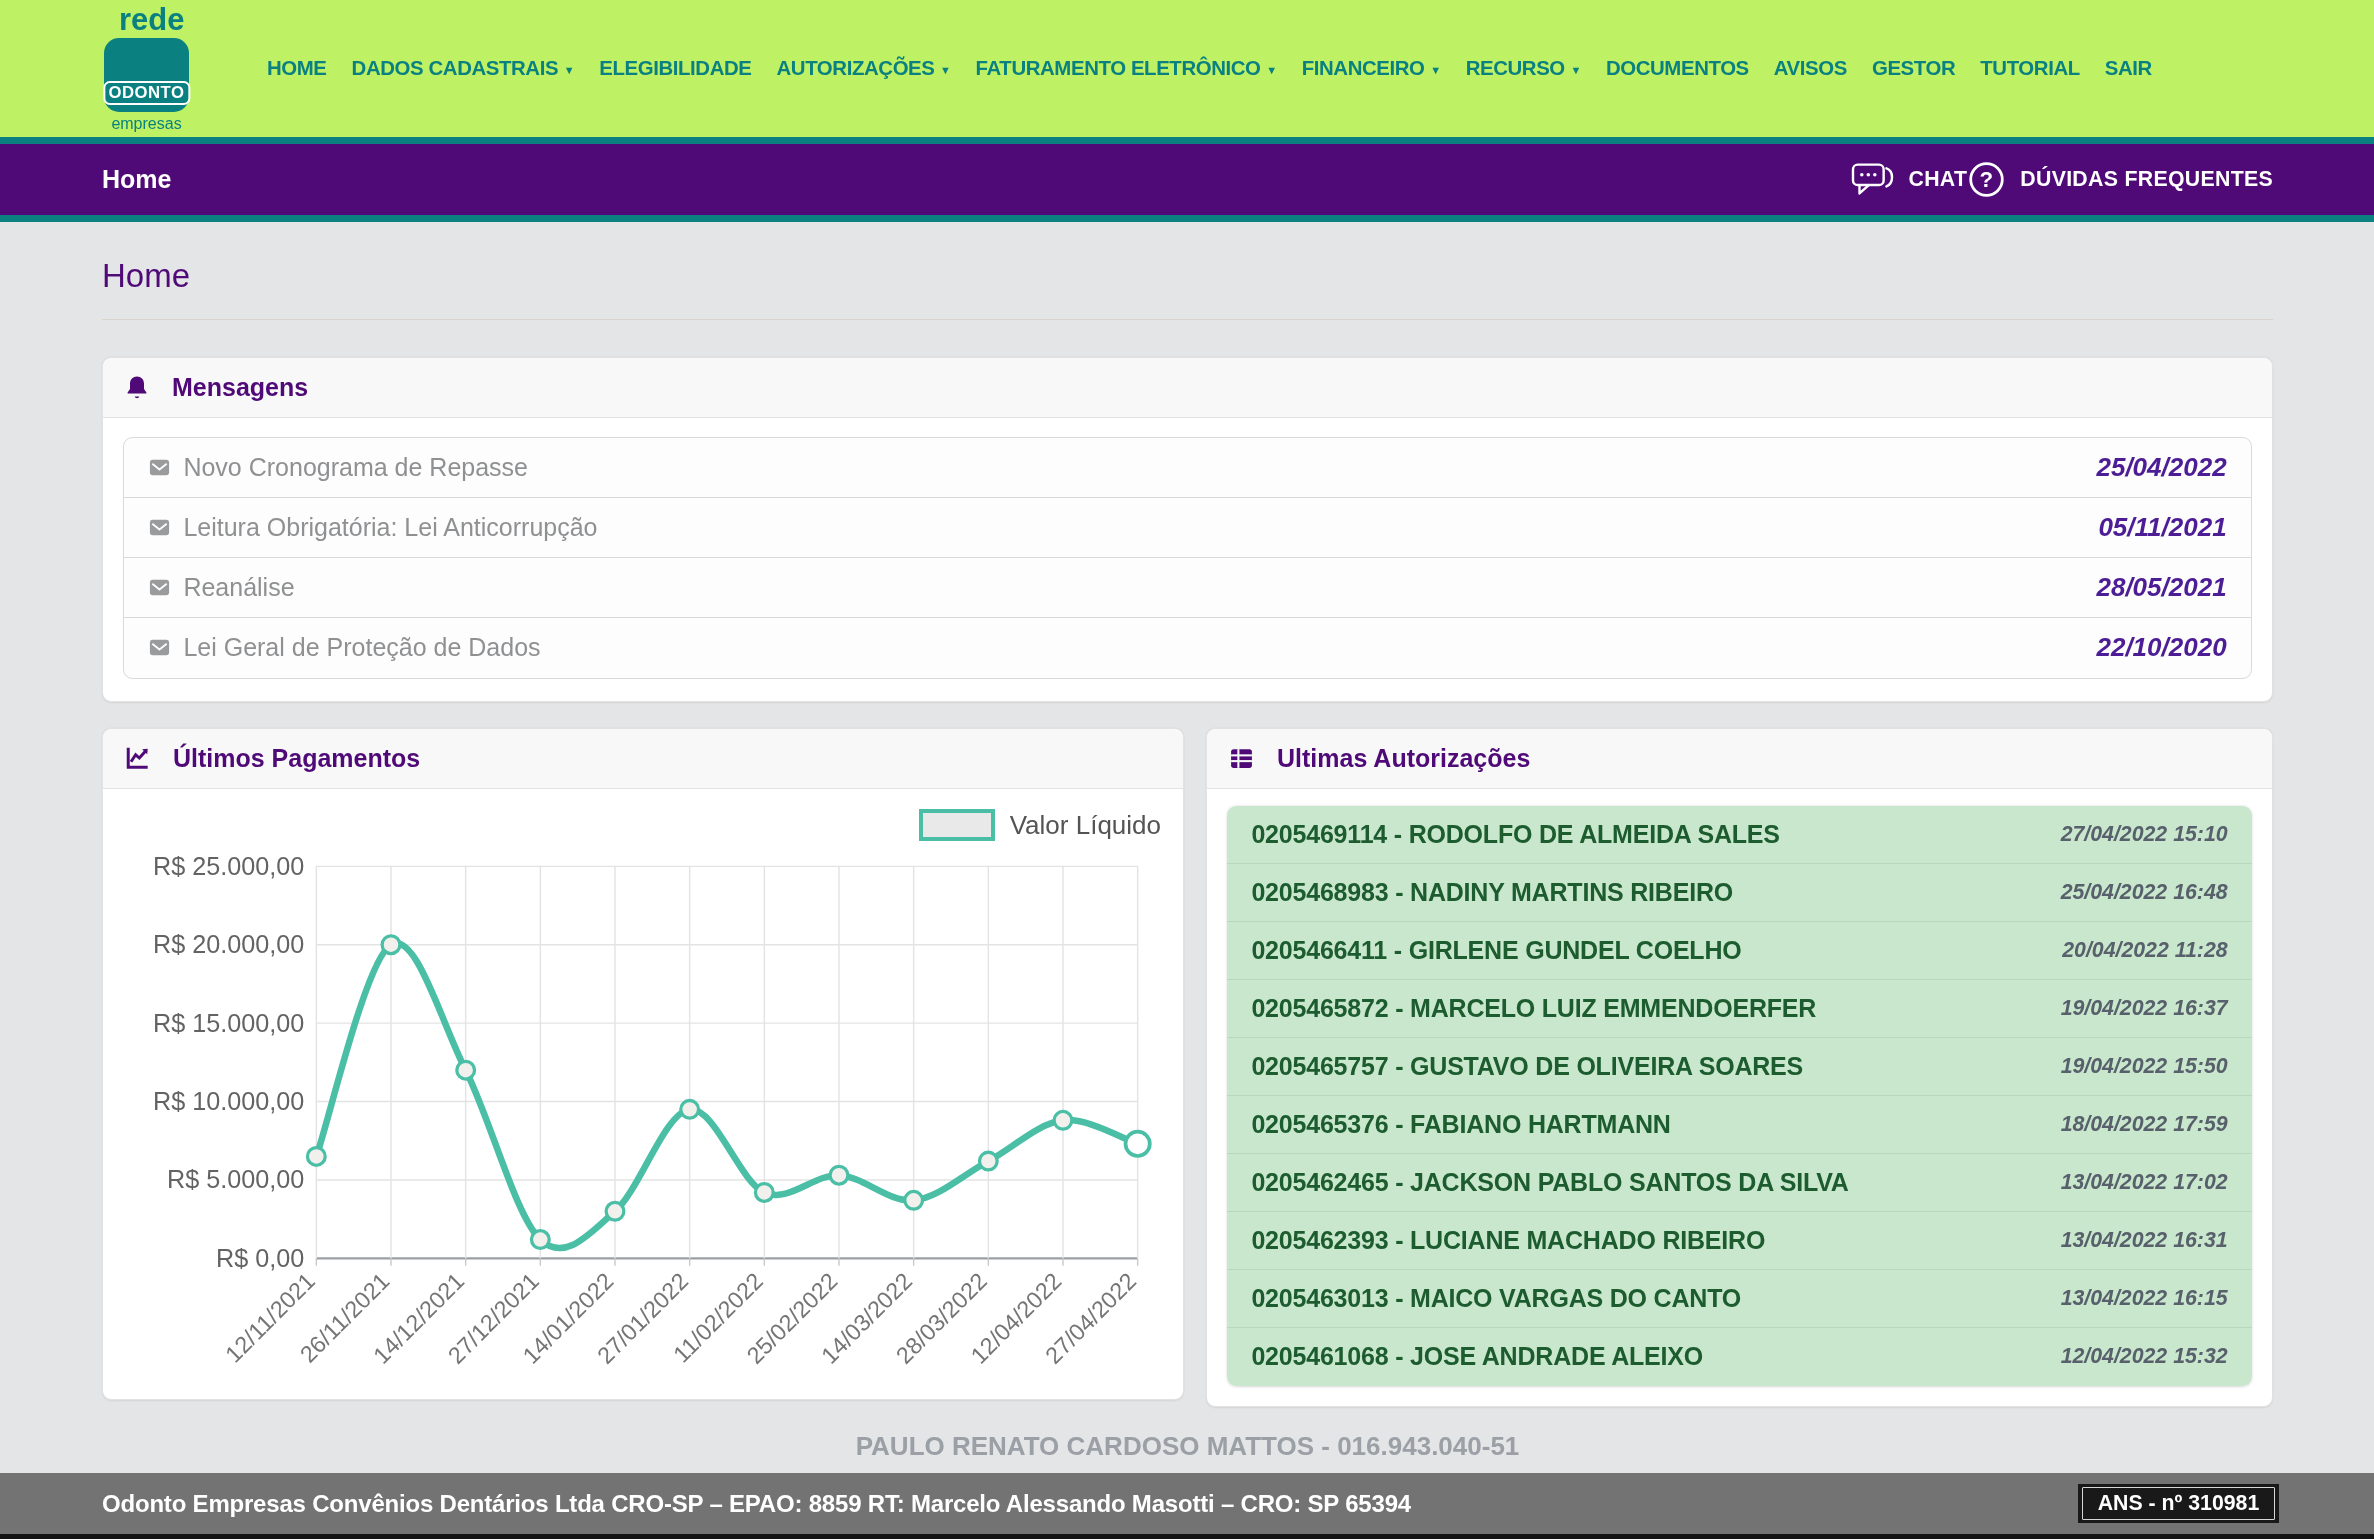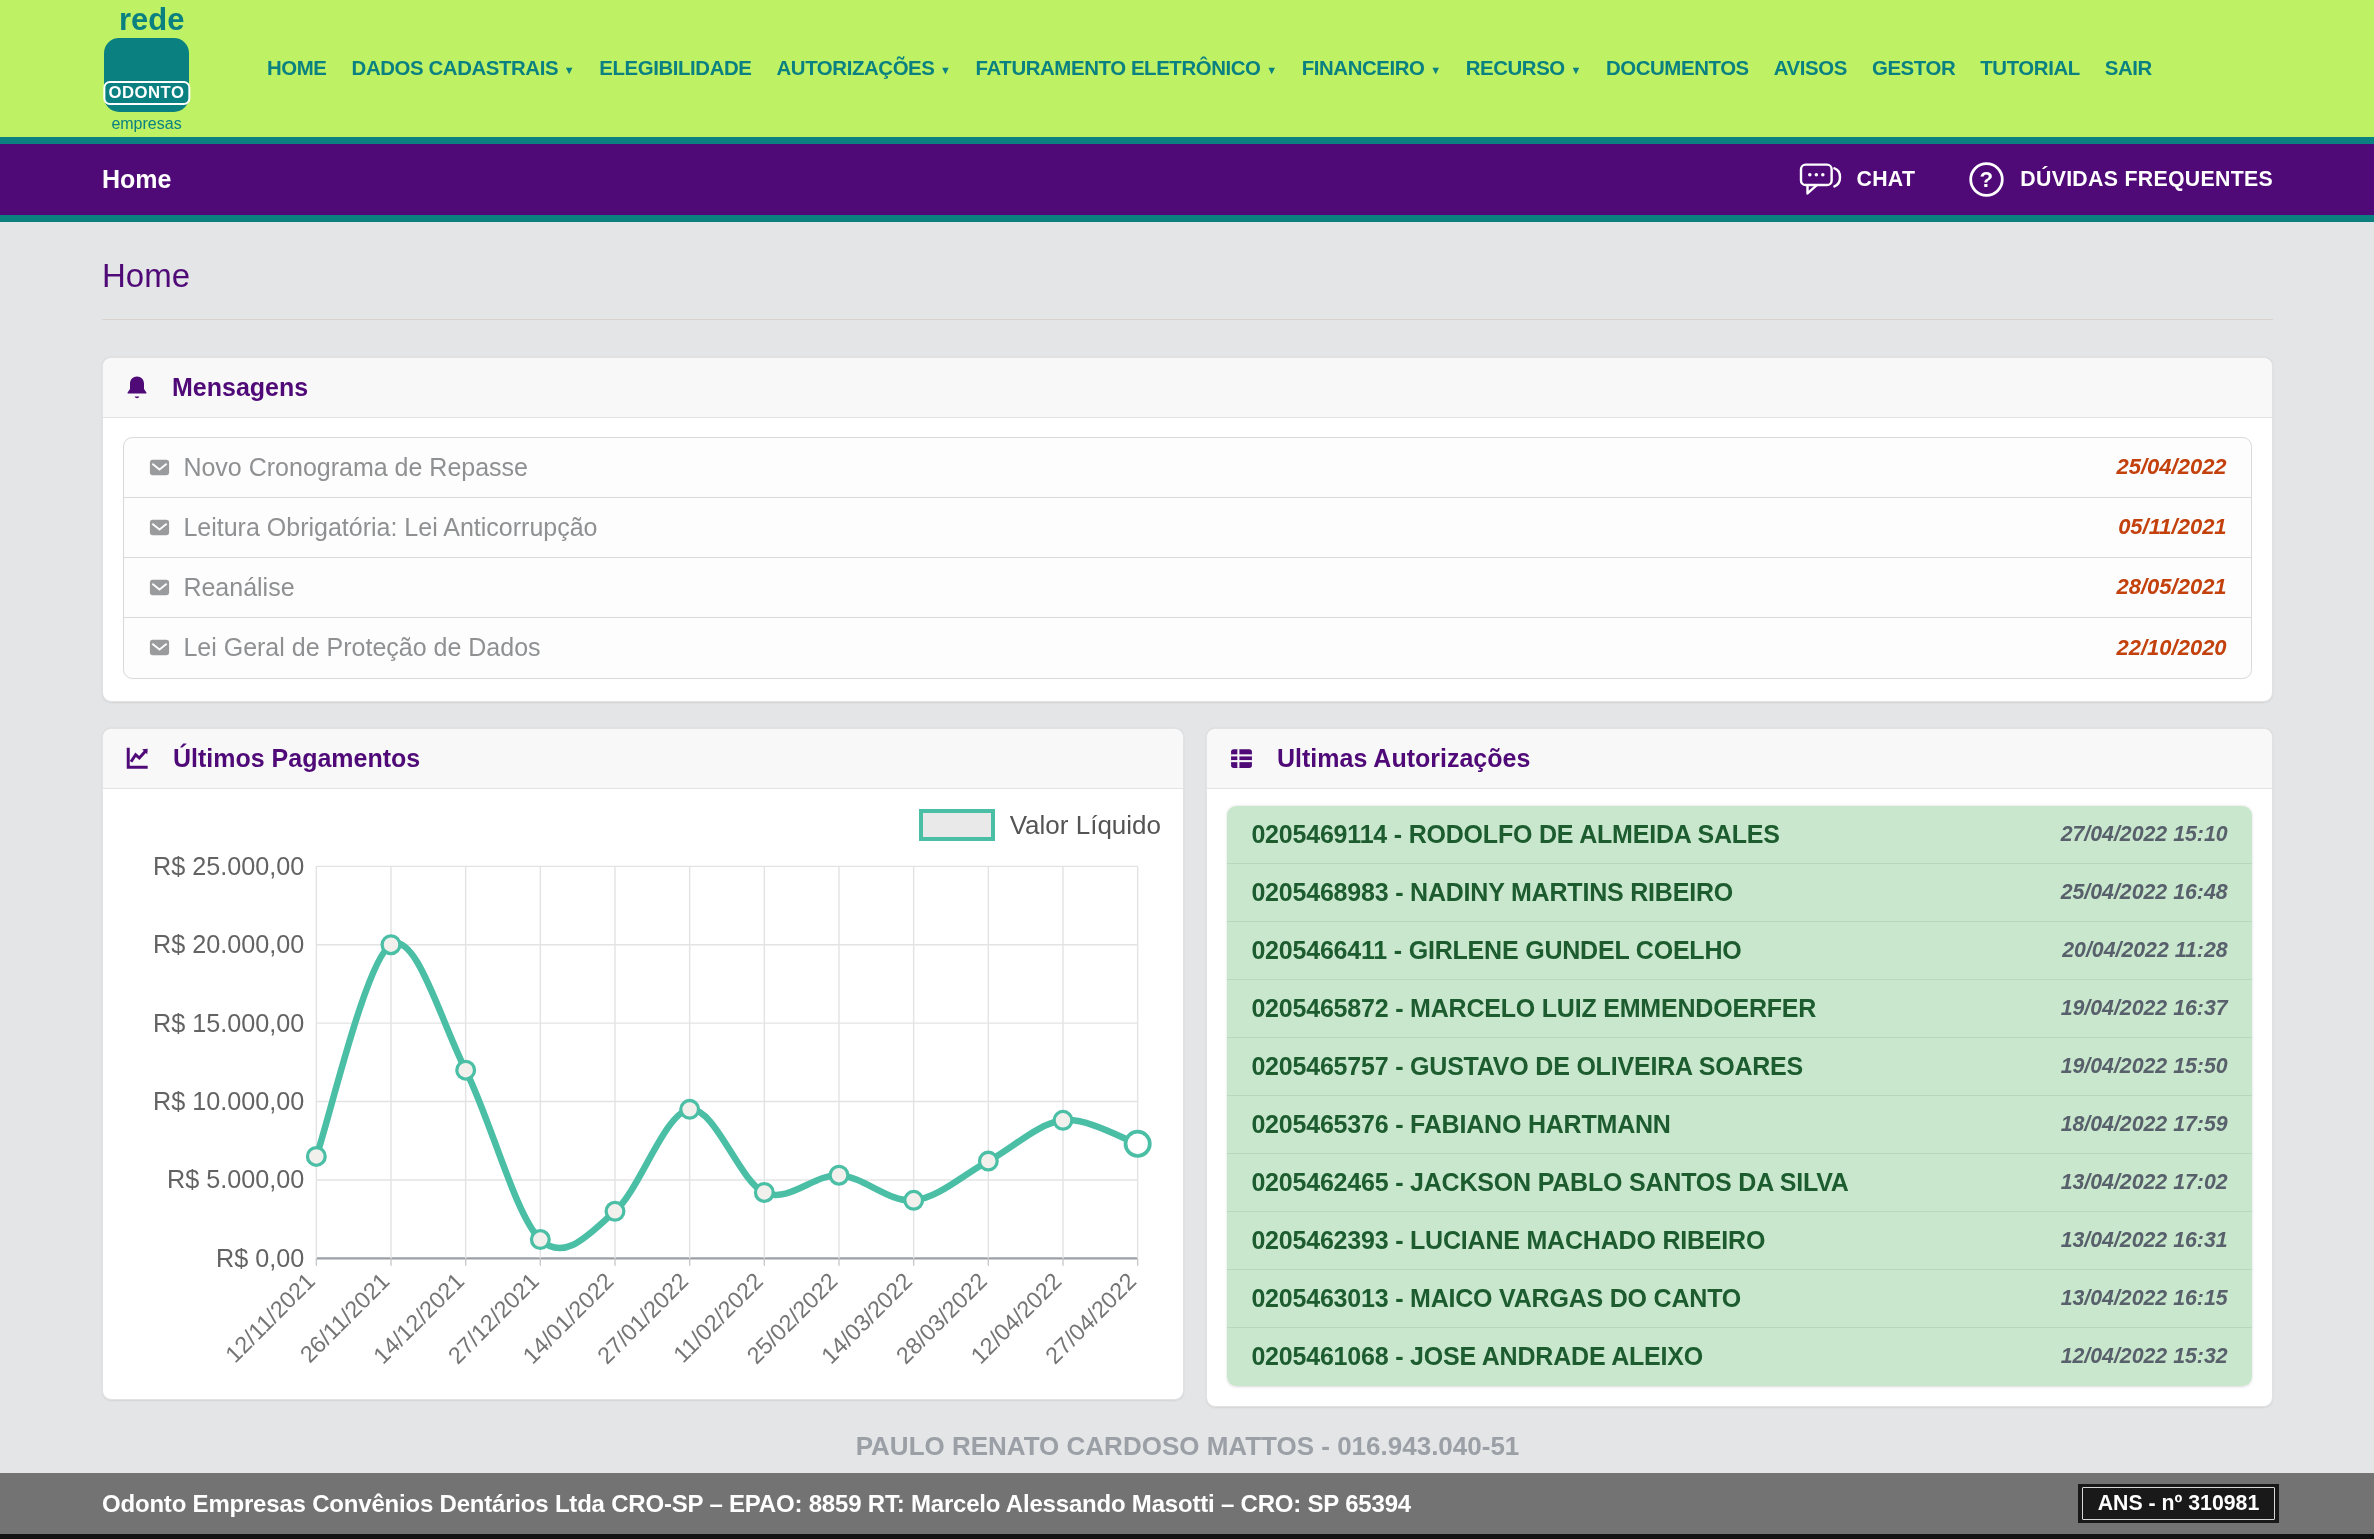--- a/index.html
+++ b/index.html
@@ -12,40 +12,40 @@
   .logo-box { width:85px; height:74px; background:#0a8180; border-radius:15px; position:relative; margin-top:2.8px; }
   .logo-odonto { position:absolute; left:50%; transform:translateX(-50%); bottom:6.5px; border:2.8px solid #fff; border-radius:6.5px; padding:0 3.7px; color:#fff; font-weight:700; font-size:16.7px; letter-spacing:0.5px; white-space:nowrap; }
   .logo-empresas { font-size:16px; color:#0a8180; text-align:center; margin-top:3.7px; }
   .menu { display:flex; align-items:center; gap:25px; margin-left:78px; height:100%; }
   .nav-item { display:flex; align-items:center; gap:5.6px; color:#0a8180; font-weight:700; font-size:20.4px; letter-spacing:-0.4px; cursor:pointer; white-space:nowrap; }
   .caret { font-size:11px; margin-top:2.8px; }
 
   
   .bcbar { height:85px; background:#4f0a78; border-top:7.4px solid #0a8180; border-bottom:7.4px solid #0a8180; display:flex; align-items:center; justify-content:space-between; padding:0 102px; }
   .bc-title { color:#fff; font-size:25px; font-weight:600; }
-  .bc-right { display:flex; gap:52px; }
+  .bc-right { display:flex; }
   .bc-btn { display:flex; align-items:center; gap:14px; color:#fff; font-weight:700; font-size:21.3px; letter-spacing:0.3px; cursor:pointer; }
 
   
   main { padding:28px 102px 0; }
   .page-title { font-size:33px; color:#4f0a78; font-weight:500; margin:7.4px 0 24px; }
   .title-rule { border-bottom:0.9px solid #d9d3cc; margin-bottom:37px; }
 
   .card { background:#fff; border:0.9px solid #e2e2e2; border-radius:9.3px; box-shadow:0 0.9px 1.9px rgba(0,0,0,.08); }
   .card-header { display:flex; align-items:center; gap:23px; padding:15px 22px; background:#f8f8f9; border-bottom:0.9px solid #e3e3e3; border-radius:9.3px 9.3px 0 0; }
   .card-title { font-size:25px; color:#4f0a78; font-weight:700; }
 
   .msg-card { margin-bottom:26px; }
   .msg-body { padding:18.6px 20.4px 22px; }
   .msg-list { border:0.9px solid #d9d9d9; border-radius:9.3px; overflow:hidden; background:#fdfdfd; }
   .msg-row { height:60px; display:flex; justify-content:space-between; align-items:center; padding:0 24px; border-bottom:0.9px solid #d9d9d9; cursor:pointer; }
   .msg-row:last-child { border-bottom:none; }
   .msg-left { display:flex; align-items:center; gap:12px; }
   .msg-label { font-size:25px; color:#8f9092; }
-  .msg-date { font-size:22px; font-style:italic; color:#c2410c; font-weight:700; }
+  .msg-date { font-size:26px; font-style:italic; color:#4c1d95; font-weight:700; }
 
   .cards-row { display:flex; gap:22px; align-items:flex-start; }
   .pay-card { width:1082px; flex:none; }
   .auth-card { flex:1; }
 
   .pay-body { padding:11px 22px 22px; }
   .legend { display:flex; justify-content:flex-end; align-items:center; gap:15px; margin:9.3px 0 1.9px; }
   .legend-box { width:76px; height:32px; background:#e9e9e9; border:4.6px solid #4abfa5; display:inline-block; }
   .legend-label { font-size:26px; color:#545454; }
   svg.chart { width:100%; display:block; }

